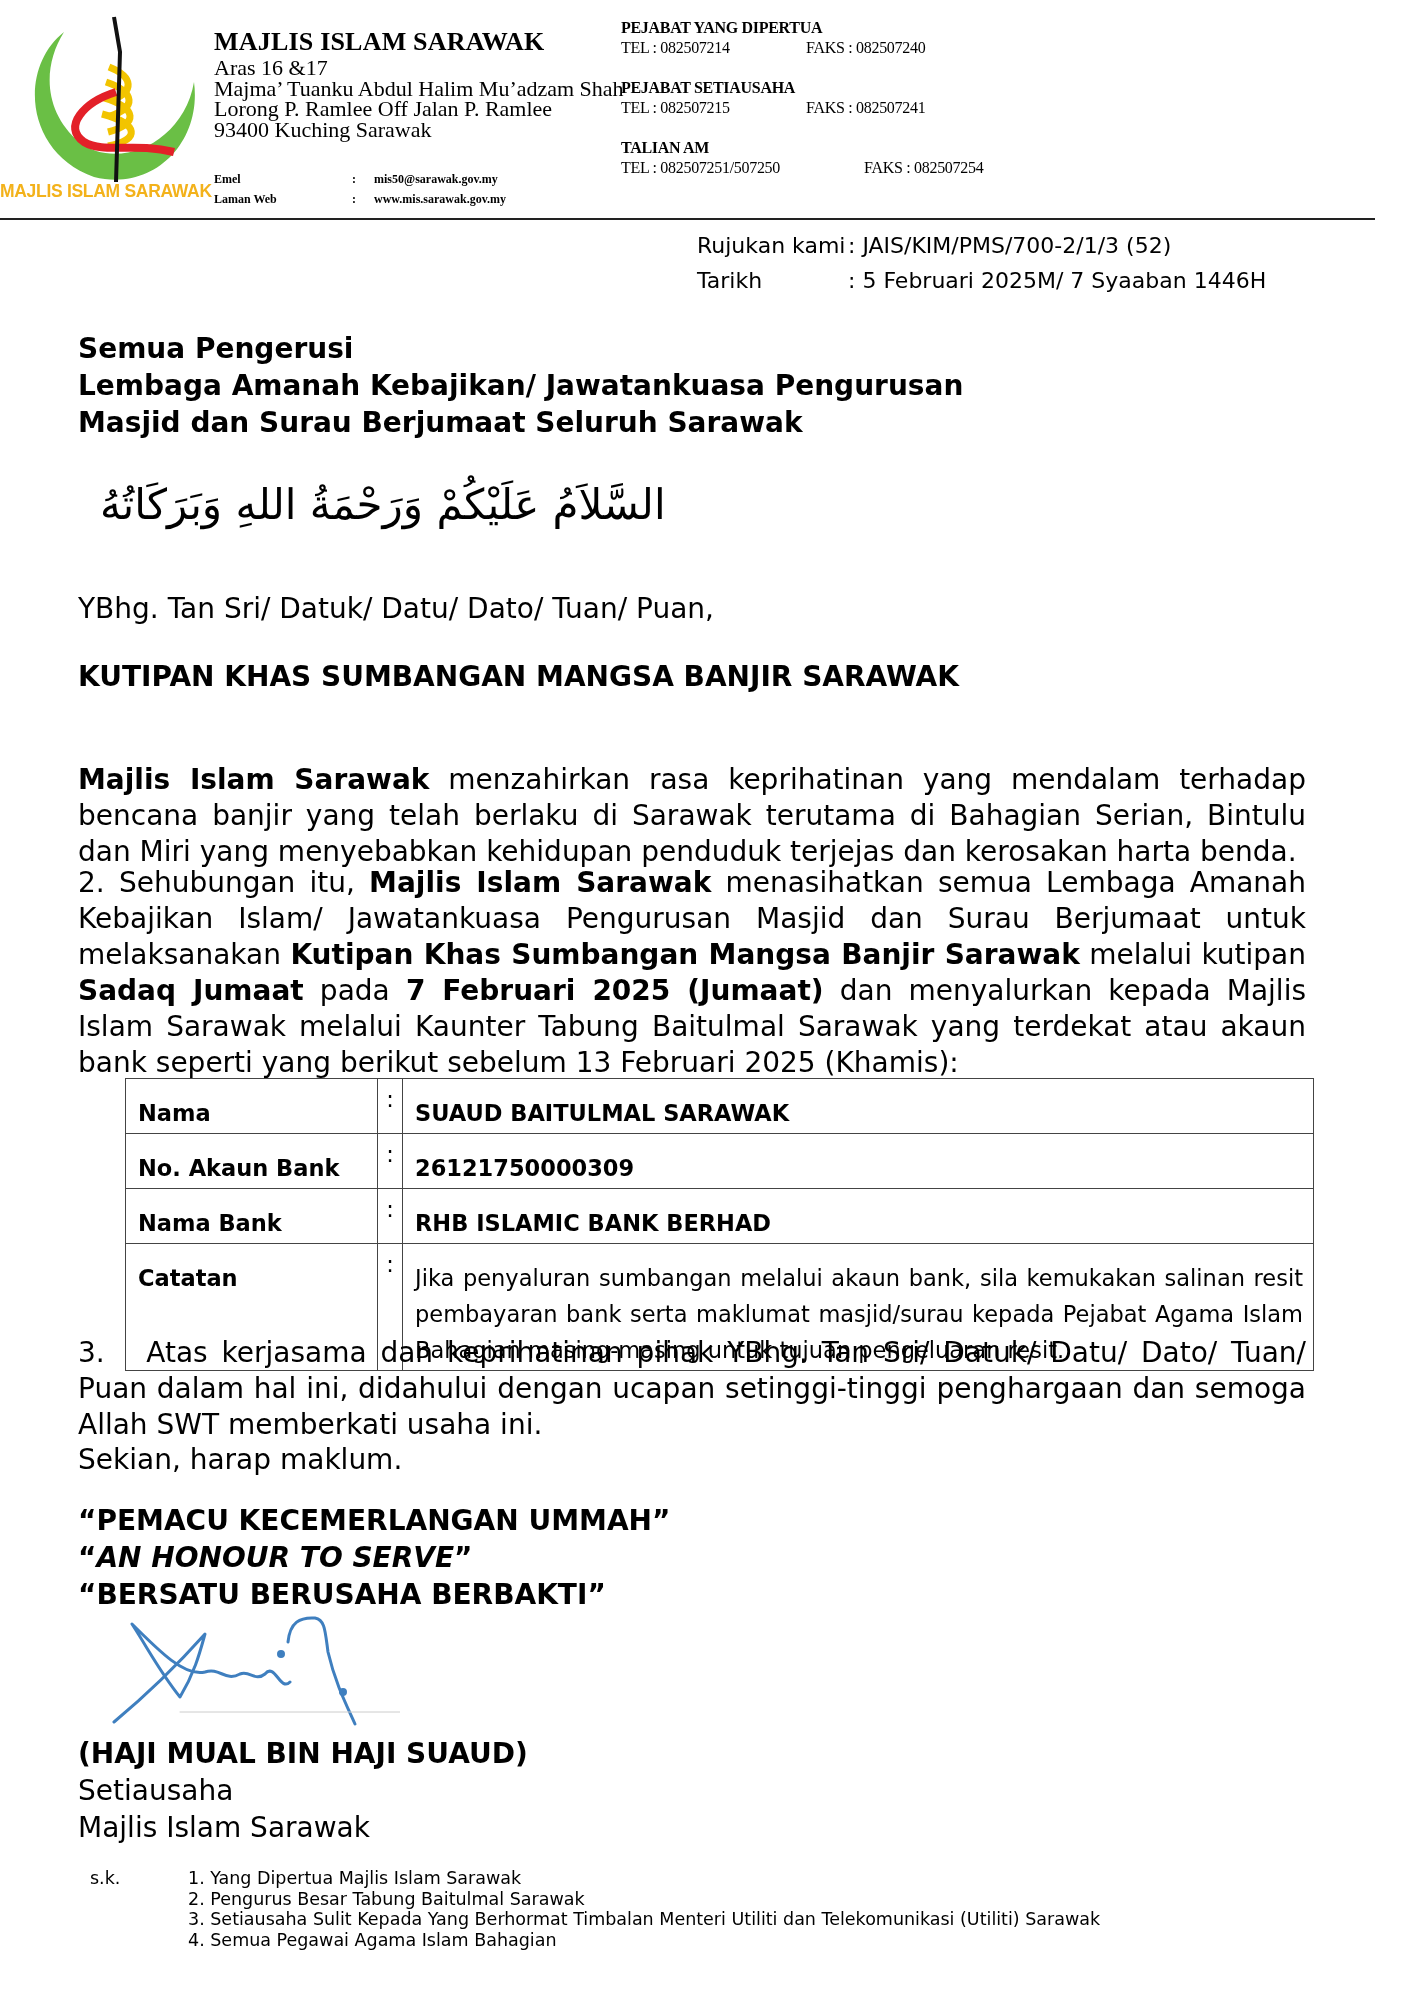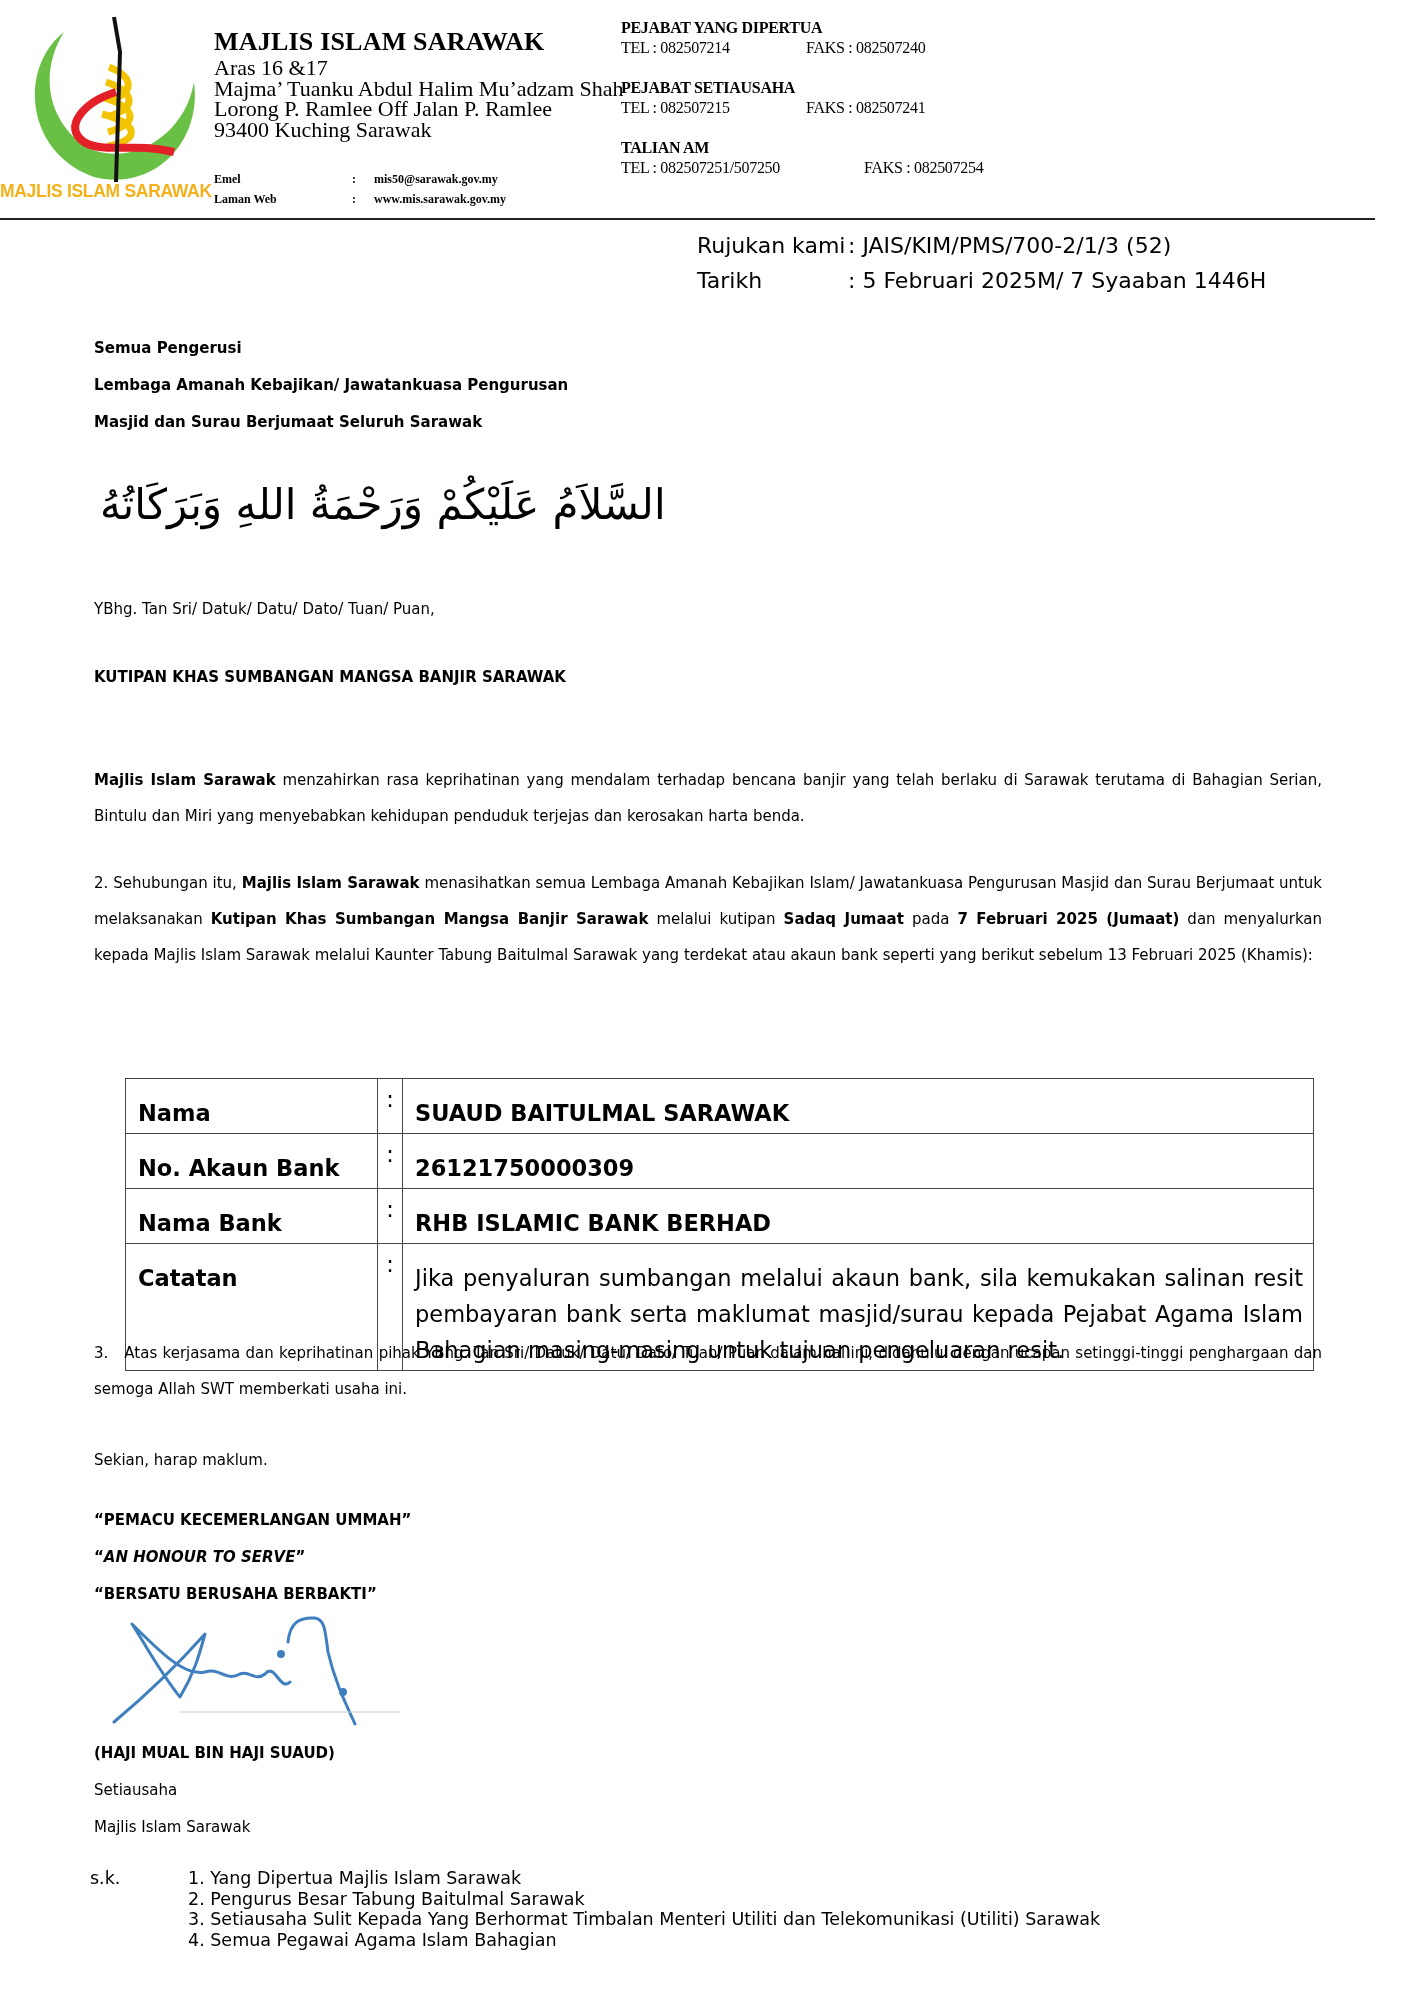--- a/index.html
+++ b/index.html
@@ -25,21 +25,21 @@
   .office-line .tel { width: 185px; }
   .office-line .tel.wide { width: 243px; }
   #header-rule { position: absolute; left: 0; top: 218px; width: 1375px; height: 0; border-top: 2px solid #222; }
 
   
   #ref-block { position: absolute; left: 697px; top: 228px; font-size: 22px; line-height: 35px; }
   #ref-block .row { display: flex; white-space: nowrap; }
   #ref-block .lbl { width: 151px; }
 
   
-  .body-text { position: absolute; left: 94px; font-size: 15px; }
+  .body-text { position: absolute; left: 78px; font-size: 28px; }
   #recipient { top: 330px; font-weight: bold; line-height: 37px; }
   #salam { position: absolute; left: 100px; top: 480px; font-family: "DejaVu Serif", serif; font-size: 42px; direction: rtl; }
   #greeting { top: 592px; line-height: 34px; }
   #subject { top: 660px; font-weight: bold; line-height: 34px; }
   .para { width: 1228px; text-align: justify; line-height: 36px; }
   #para1 { top: 726px; margin-top: 36px; }
   #para2 { top: 865px; }
   #para3 { top: 1335px; }
   #closing { top: 1443px; line-height: 34px; }
   #mottos { top: 1502px; font-weight: bold; line-height: 37px; }

